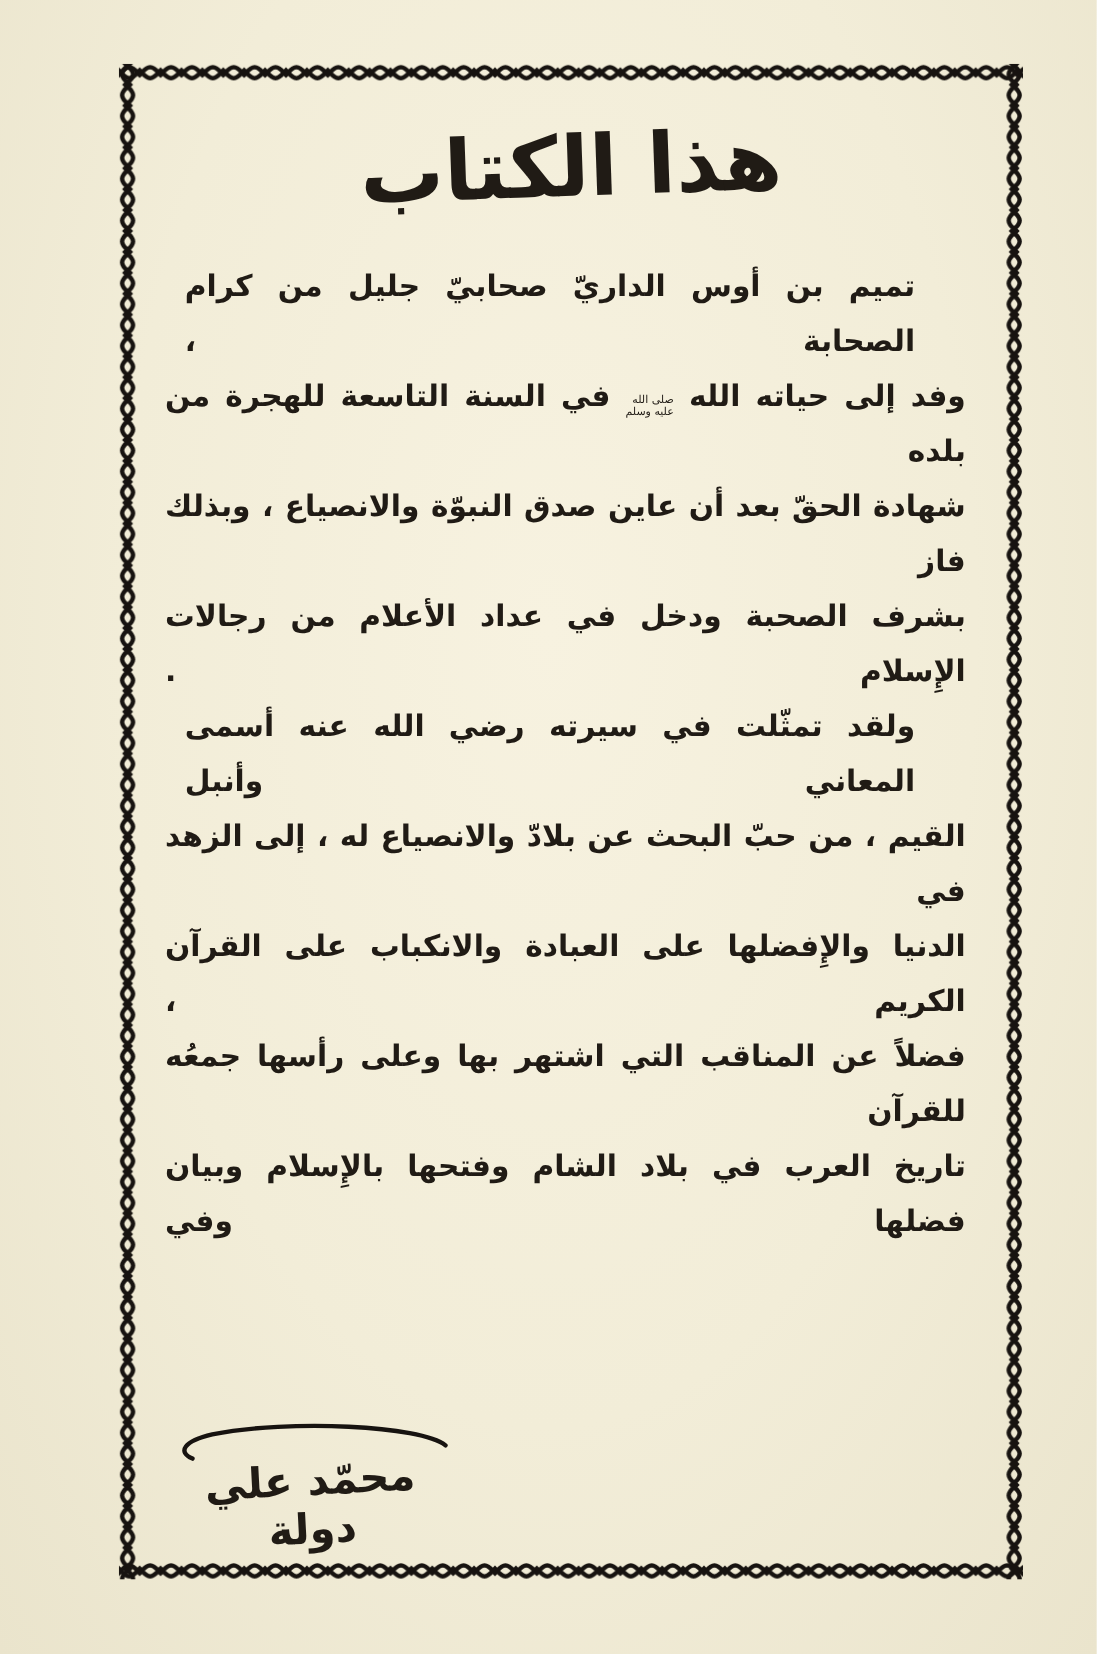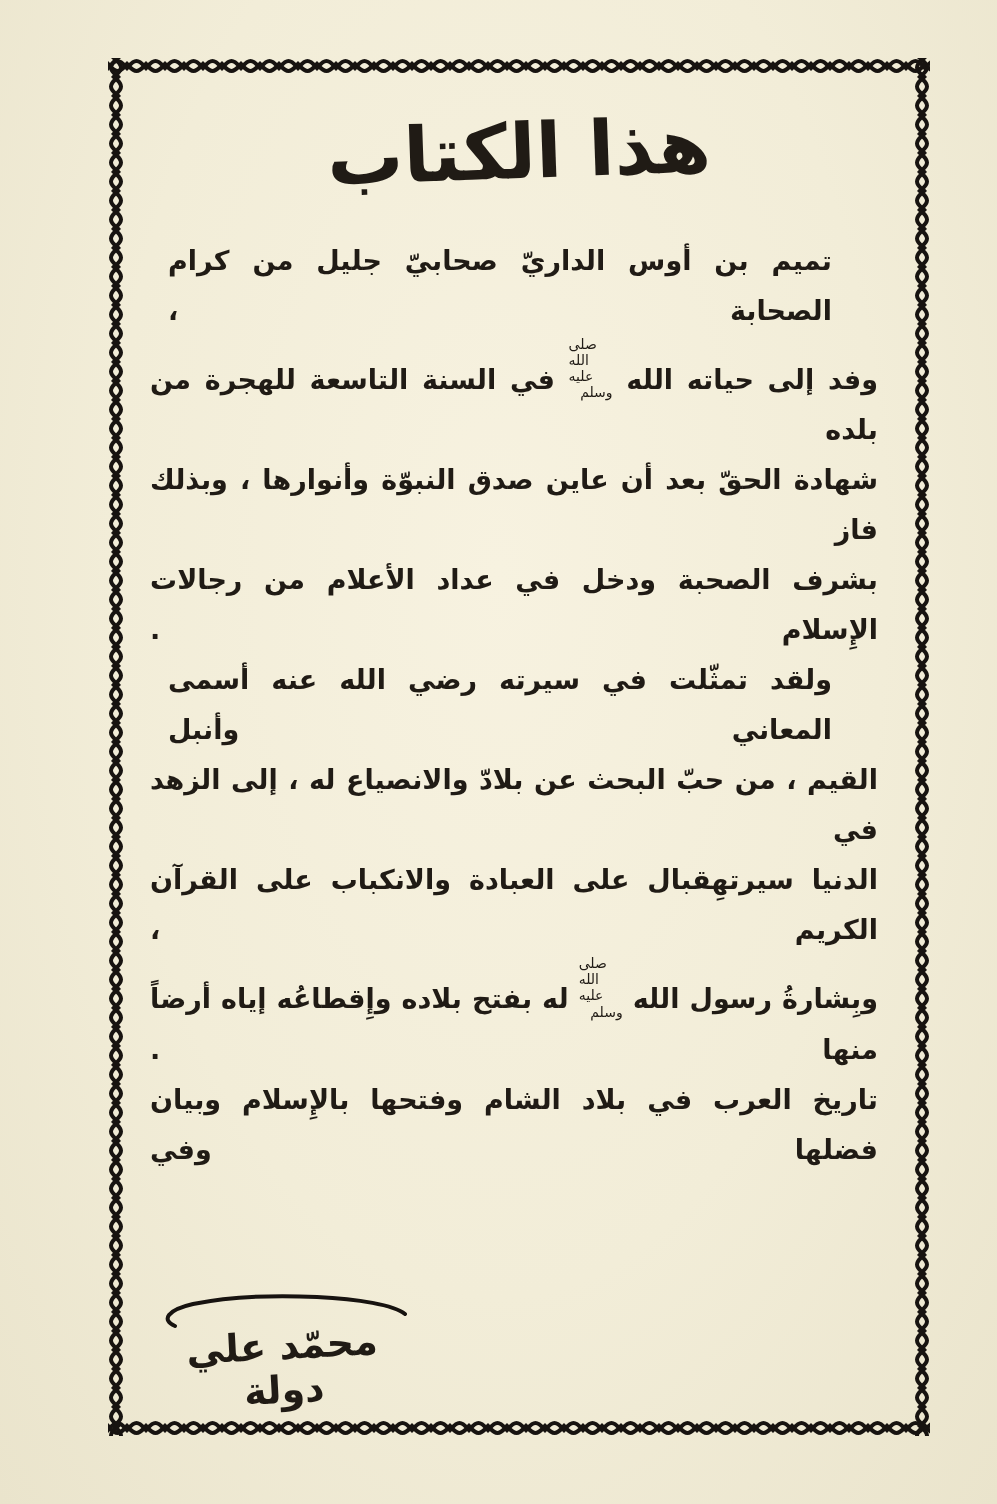--- a/index.html
+++ b/index.html
@@ -22,22 +22,22 @@
   }
   .body-text{
     position:absolute;right:119px;top:236px;width:728px;direction:rtl;
   }
   .line{
     font-size:27px;font-weight:bold;line-height:50px;
     text-align:justify;text-align-last:justify;
   }
   .line.indent{padding-right:46px;margin-left:18px;}
   .honorific{
-    display:inline-block;width:44px;font-size:14px;font-weight:normal;
-    line-height:1.15;text-align:left;vertical-align:-8px;
+    display:inline-block;width:44px;font-size:10px;font-weight:normal;
+    line-height:1.15;text-align:right;vertical-align:-8px;
   }
   .signature{position:absolute;left:148px;top:1290px;width:270px;text-align:center;}
   .signature svg{display:block;margin:0 auto -8px auto;}
   .signature-name{
     font-size:38px;font-weight:bold;display:inline-block;
     transform:rotate(-3deg);letter-spacing:-1px;
   }
 </style>
 </head>
 <body>
@@ -83,30 +83,26 @@
 
 <div class="title">هذا الكتاب</div>
 
 <div class="body-text">
   <div class="line indent">تميم بن أوس الداريّ صحابيّ جليل من كرام الصحابة ،</div>
   <div class="line">
     <span>وفد إلى حياته الله</span>
     <span class="honorific">صلى الله عليه وسلم</span>
     <span>في السنة التاسعة للهجرة من بلده</span>
   </div>
-  <div class="line">شهادة الحقّ بعد أن عاين صدق النبوّة وأنوارها ، وبذلك فاز</div>
+  <div class="line">شهادة الحقّ بعد أن عاين صدق النبوّة والانصياع ، وبذلك فاز</div>
   <div class="line">بشرف الصحبة ودخل في عداد الأعلام من رجالات الإِسلام .</div>
   <div class="line indent">ولقد تمثّلت في سيرته رضي الله عنه أسمى المعاني وأنبل</div>
   <div class="line">القيم ، من حبّ البحث عن بلادّ والانصياع له ، إلى الزهد في</div>
-  <div class="line">الدنيا سيرتهِقبال على العبادة والانكباب على القرآن الكريم ،</div>
-  <div class="line">
-    <span>وبِشارةُ رسول الله</span>
-    <span class="honorific">صلى الله عليه وسلم</span>
-    <span>له بفتح بلاده وإِقطاعُه إياه أرضاً منها .</span>
-  </div>
+  <div class="line">الدنيا والإِفضلها على العبادة والانكباب على القرآن الكريم ،</div>
+  <div class="line">فضلاً عن المناقب التي اشتهر بها وعلى رأسها جمعُه للقرآن</div>
   <div class="line">تاريخ العرب في بلاد الشام وفتحها بالإِسلام وبيان فضلها وفي</div>
 
 </div>
 
 <div class="signature">
   <svg width="260" height="42" viewBox="0 0 260 42">
     <path d="M252,24 C230,6 110,0 40,14 C14,20 8,30 22,36" fill="none" stroke="#171310" stroke-width="4" stroke-linecap="round"></path>
   </svg>
   <span class="signature-name">محمّد علي دولة</span>
 </div>

